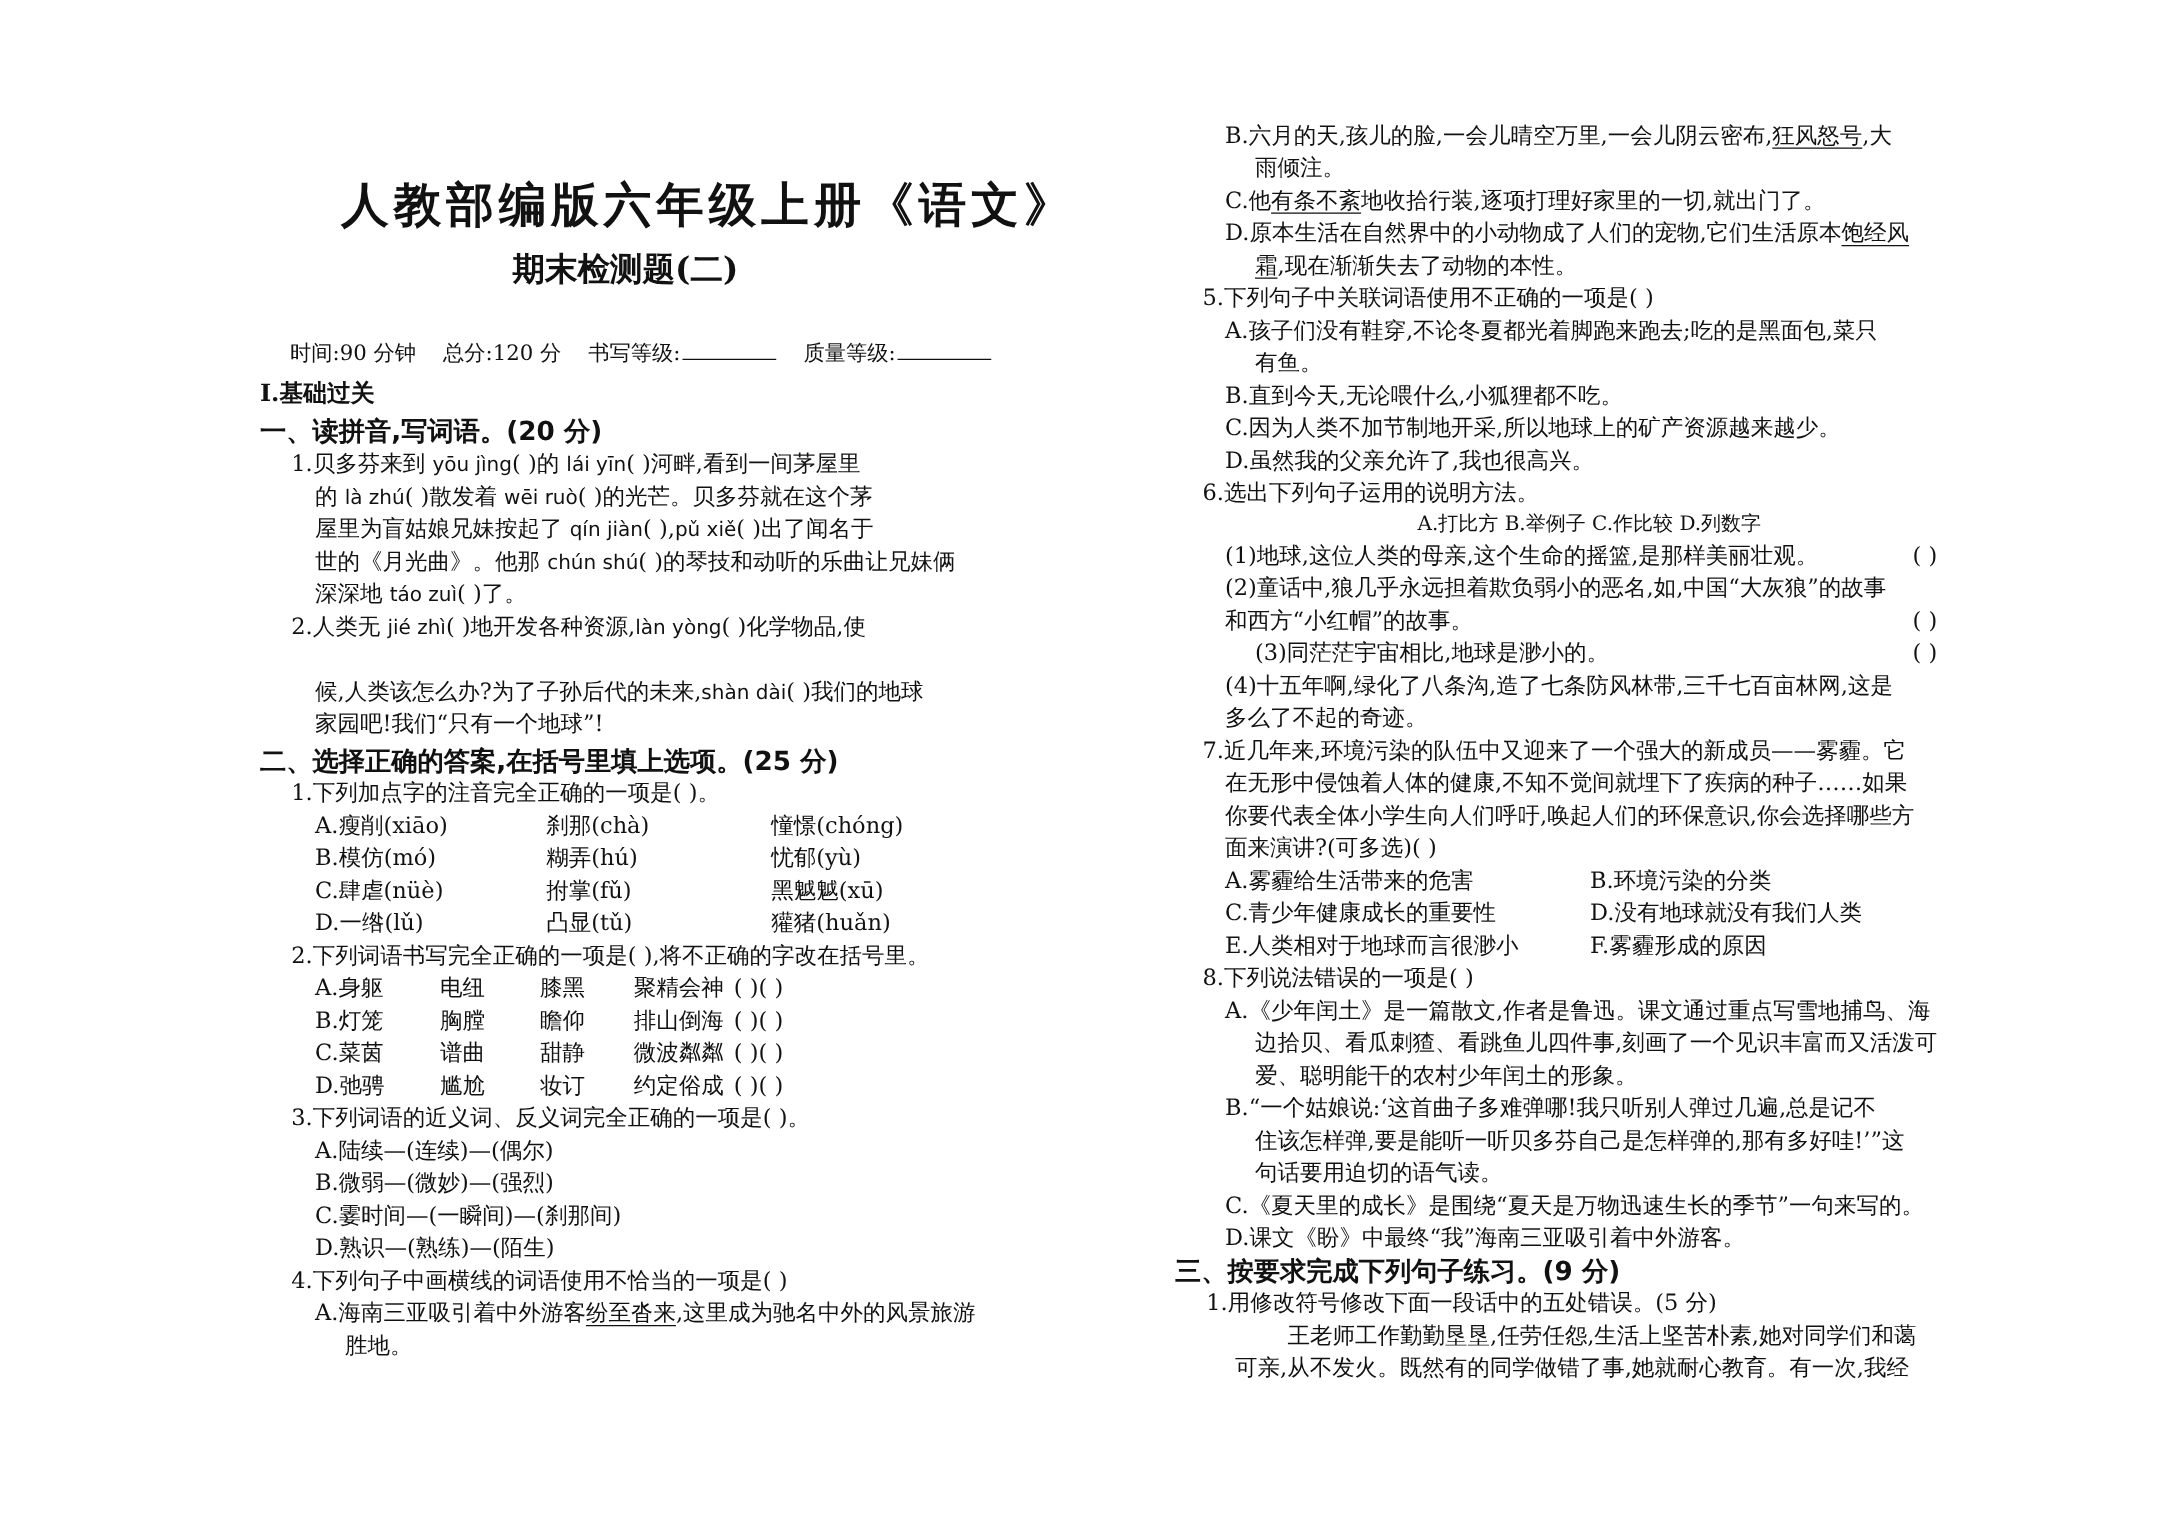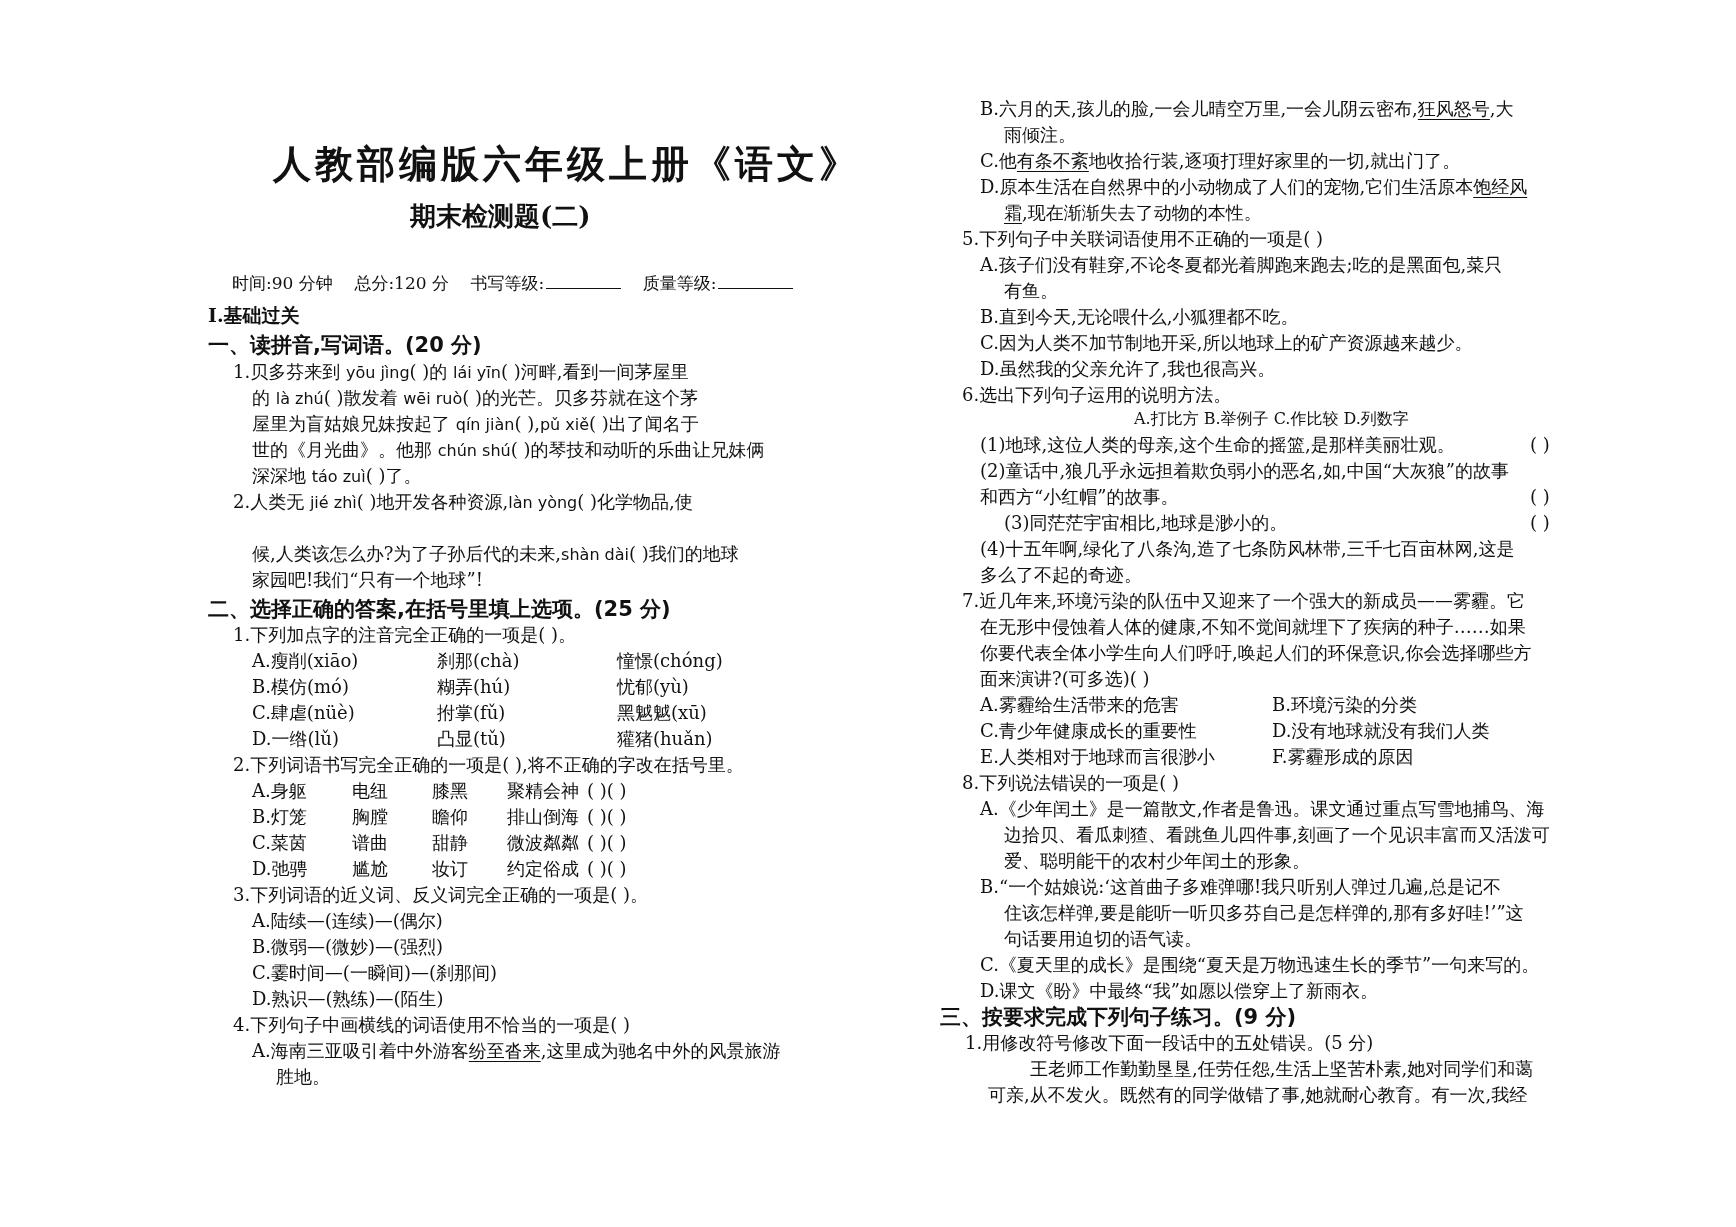--- a/index.html
+++ b/index.html
@@ -177,20 +177,20 @@
   <div class="abs" style="left:1272px; top:744px;">F.雾霾形成的原因</div>
 
   <div class="abs" style="left:962px; top:770px;">8.下列说法错误的一项是(        )</div>
   <div class="abs" style="left:1004px; top:822px;">边拾贝、看瓜刺猹、看跳鱼儿四件事,刻画了一个见识丰富而又活泼可</div>
   <div class="abs" style="left:980px; top:796px;">A.《少年闰土》是一篇散文,作者是鲁迅。课文通过重点写雪地捕鸟、海</div>
   <div class="abs" style="left:1004px; top:848px;">爱、聪明能干的农村少年闰土的形象。</div>
   <div class="abs" style="left:980px; top:874px;">B.“一个姑娘说:‘这首曲子多难弹哪!我只听别人弹过几遍,总是记不</div>
   <div class="abs" style="left:1004px; top:900px;">住该怎样弹,要是能听一听贝多芬自己是怎样弹的,那有多好哇!’”这</div>
   <div class="abs" style="left:1004px; top:926px;">句话要用迫切的语气读。</div>
   <div class="abs" style="left:980px; top:952px;">C.《夏天里的成长》是围绕“夏天是万物迅速生长的季节”一句来写的。</div>
-  <div class="abs" style="left:980px; top:978px;">D.课文《盼》中最终“我”如愿以偿穿上了新雨衣。</div>
+  <div class="abs" style="left:980px; top:978px;">D.课文《盼》中最终“我”海南三亚吸引着中外游客。</div>
 
   <div class="abs sec" style="left:940px; top:1004px;">三、按要求完成下列句子练习。(9 分)</div>
   <div class="abs" style="left:965px; top:1030px;">1.用修改符号修改下面一段话中的五处错误。(5 分)</div>
   <div class="abs" style="left:1030px; top:1056px;">王老师工作勤勤垦垦,任劳任怨,生活上坚苦朴素,她对同学们和蔼</div>
   <div class="abs" style="left:988px; top:1082px;">可亲,从不发火。既然有的同学做错了事,她就耐心教育。有一次,我经</div>
 
 </div>
 
 </body></html>

